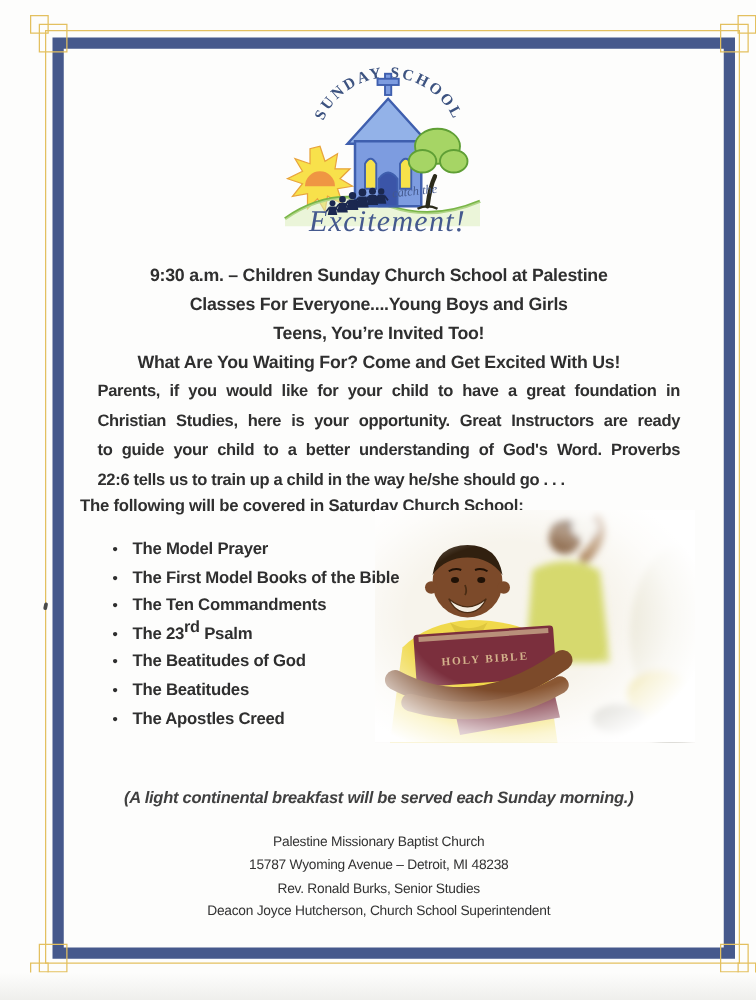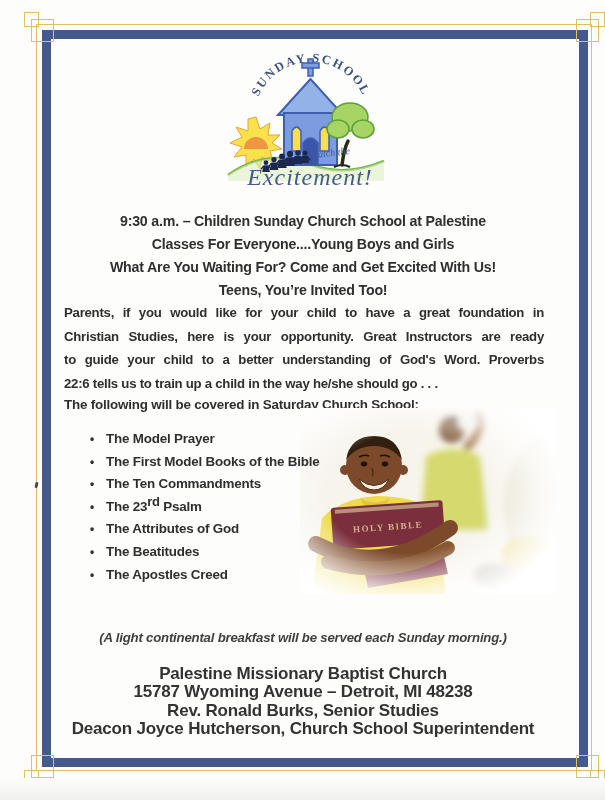--- a/index.html
+++ b/index.html
@@ -34,34 +34,34 @@
   .c-br-b { left:590px; top:770px; width:13px; height:13px; }
 
   
   .logo { position:absolute; left:226px; top:53px; width:160px; height:140px; }
 
   
   .headline { position:absolute; left:55px; top:210px; width:496px; text-align:center;
               font-weight:bold; font-size:14.2px; line-height:23px; letter-spacing:-0.2px; }
   .intro    { position:absolute; left:64px; top:301px; width:480px;
               font-weight:bold; font-size:13.2px; line-height:23.5px; letter-spacing:-0.25px; }
-  .jlines > div { text-align:justify; text-align-last:justify; white-space:nowrap; }
+  .jlines > div { text-align:justify; text-align-last:justify; white-space:nowrap;margin-left:14px; }
   .jlines > div:last-child { text-align-last:left; }
   .covered-heading { position:absolute; left:64px; top:397px; width:480px;
               font-weight:bold; font-size:13.4px; letter-spacing:-0.2px; }
   .covered-list { position:absolute; left:90px; top:428px; width:290px;
               font-weight:bold; font-size:13.4px; line-height:21.6px; letter-spacing:-0.2px; z-index:3; }
   .covered-list .item::before { content:"•"; display:inline-block; width:16px; font-size:12px; }
   .covered-list sup { font-size:13px; vertical-align:super; line-height:0;text-align:center; }
   .mobile   { position:absolute; left:64px; top:581px; width:480px;
               font-weight:bold; font-size:13.2px; line-height:23px; letter-spacing:-0.25px; z-index:3; }
   .breakfast { position:absolute; left:55px; top:630px; width:496px; text-align:center;
               font-weight:bold; font-style:italic; font-size:13.2px; color:#404040; letter-spacing:-0.2px; }
   .footer   { position:absolute; left:55px; top:665px; width:496px; text-align:center;
-              font-weight:bold; font-size:17px; line-height:18.4px; letter-spacing:-0.2px; color:#333; }
+              font-weight:normal; font-size:11px; line-height:18.4px; letter-spacing:-0.2px; color:#333; }
 
   
   .photo { position:absolute; left:300px; top:408px; width:256px; height:186px; z-index:1; }
 
   .artifact { position:absolute; left:35px; top:482px; width:3px; height:6px;
               background:#4a4a4a; border-radius:2px; transform:rotate(12deg); }
 </style>
 </head>
 <body>
 
@@ -139,38 +139,38 @@
           <path d="M-3 -7 l-3 4 M3 -7 l3 4" stroke-width="1.5" fill="none"></path>
         </g>
     </g>
     <text x="106" y="103" font-size="10" font-style="italic" fill="#44598e" text-anchor="middle" font-family="&quot;Liberation Serif&quot;, serif" transform="rotate(-6 106 103)">catch the</text>
     <text x="84" y="132" font-size="24" font-style="italic" fill="#44598e" text-anchor="middle" letter-spacing="1" font-family="&quot;Liberation Serif&quot;, serif">Excitement!</text>
   </svg>
 
   <div class="headline">
       <div>9:30 a.m. – Children Sunday Church School at Palestine</div>
       <div>Classes For Everyone....Young Boys and Girls</div>
+      <div>Teens, You’re Invited Too!</div>
       <div>What Are You Waiting For? Come and Get Excited With Us!</div>
-      <div>Teens, You’re Invited Too!</div>
     </div>
 
   <div class="intro jlines">
       <div>Parents, if you would like for your child to have a great foundation in</div>
       <div>Christian Studies, here is your opportunity. Great Instructors are ready</div>
       <div>to guide your child to a better understanding of God's Word. Proverbs</div>
       <div>22:6 tells us to train up a child in the way he/she should go . . .</div>
     </div>
 
   <div class="covered-heading">The following will be covered in Saturday Church School:</div>
   <div class="covered-list">
       <div class="item">The Model Prayer</div>
       <div class="item">The First Model Books of the Bible</div>
       <div class="item">The Ten Commandments</div>
       <div class="item">The 23<sup>rd</sup> Psalm</div>
-      <div class="item">The Attributes of God</div>
+      <div class="item">The Beatitudes of God</div>
       <div class="item">The Beatitudes</div>
       <div class="item">The Apostles Creed</div>
     </div>
 
   <svg class="photo" viewBox="0 0 256 186">
     <defs>
       <filter id="pblur" x="-20%" y="-20%" width="140%" height="140%">
           <feGaussianBlur stdDeviation="3"></feGaussianBlur>
         </filter>
       <radialGradient id="pfade" cx="42%" cy="46%" r="64%">

